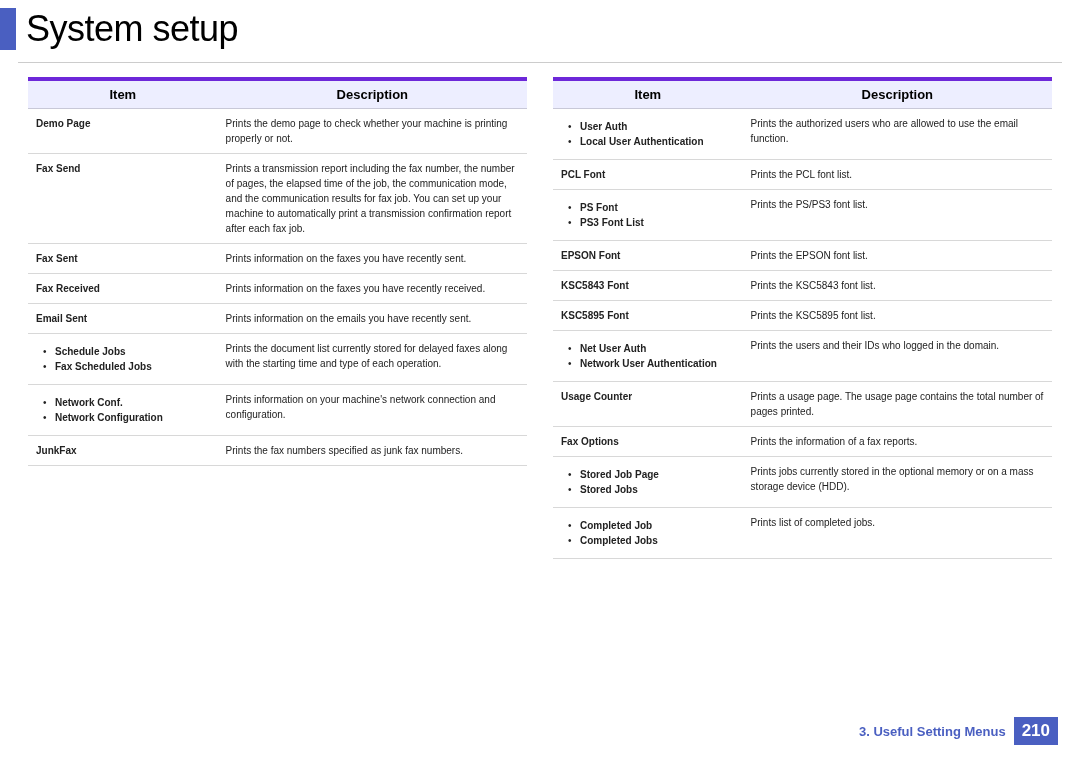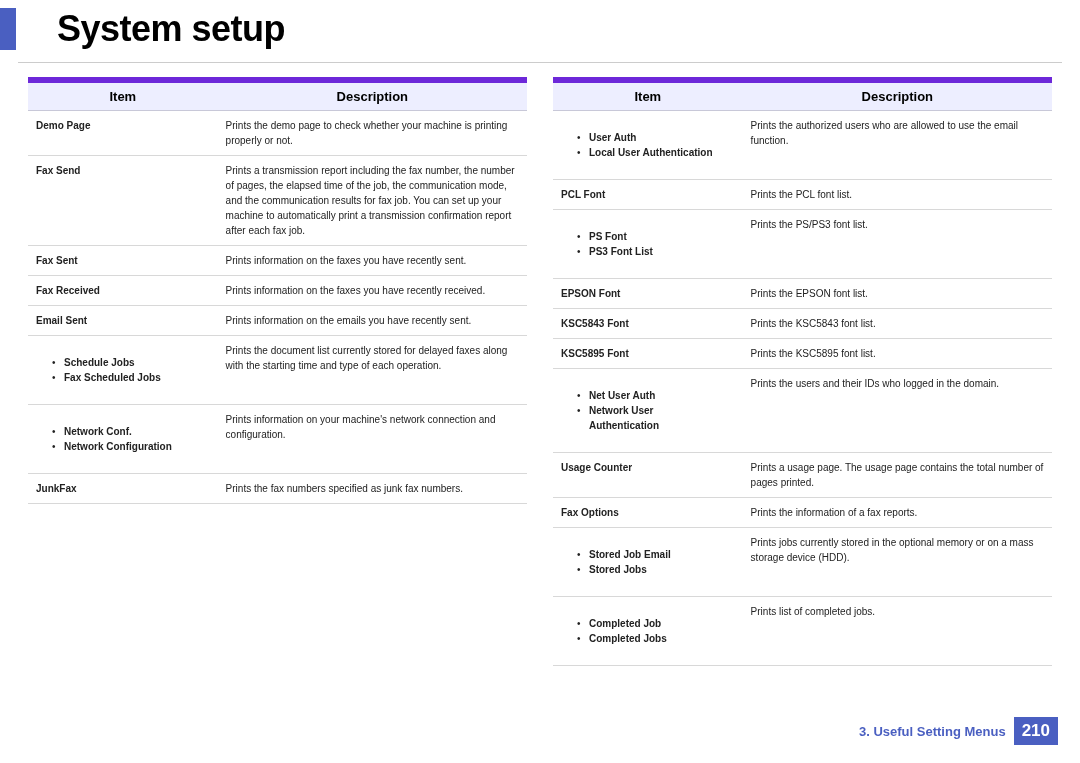--- a/index.html
+++ b/index.html
@@ -19,24 +19,23 @@
     padding-bottom: 10px;
   }
   .header-bar {
     width: 16px;
     height: 42px;
     background: #4a5fc1;
     margin-right: 10px;
   }
   .header-title {
     font-size: 36px;
-    font-weight: 700;
+    font-weight: 400;
     color: #000;
     letter-spacing: -0.5px;
-    margin-left: 31px;
   }
   .divider {
     border: none;
     border-top: 1px solid #ccc;
     margin: 2px 18px 14px 18px;
   }
   .columns {
     display: flex;
     gap: 26px;
     padding: 0 28px;
@@ -46,42 +45,42 @@
   }
   table {
     border-collapse: collapse;
     width: 100%;
     table-layout: fixed;
   }
   col.item-col { width: 38%; }
   col.desc-col { width: 62%; }
   thead th {
     background: #edeeff;
-    border-top: 6px solid #6d28d9;
+    border-top: 4px solid #6d28d9;
     border-bottom: 1px solid #c8c8d8;
     font-weight: 700;
     font-size: 13px;
     padding: 6px 4px;
     text-align: center;
     color: #000;
   }
   tbody td {
     border-bottom: 1px solid #d8d8d8;
     padding: 7px 8px 7px 8px;
     vertical-align: top;
     line-height: 1.5;
     font-size: 10px;
   }
   td.item-cell {
     font-weight: 700;
   }
   .sub-list {
     list-style: none;
     padding: 0;
-    margin: 12px;
+    margin: 3px;
   }
   .sub-list li {
     position: relative;
     padding-left: 16px;
     font-weight: 700;
   }
   .sub-list li::before {
     content: "•";
     position: absolute;
     left: 4px;
@@ -239,21 +238,21 @@
             <td class="item-cell">Usage Counter</td>
             <td>Prints a usage page. The usage page contains the total number of pages printed.</td>
           </tr>
           <tr>
             <td class="item-cell">Fax Options</td>
             <td>Prints the information of a fax reports.</td>
           </tr>
           <tr>
             <td class="item-cell">
               <ul class="sub-list">
-                <li>Stored Job Email</li>
+                <li>Stored Job Page</li>
                 <li>Stored Jobs</li>
               </ul>
             </td>
             <td>Prints jobs currently stored in the optional memory or on a mass storage device (HDD).</td>
           </tr>
           <tr>
             <td class="item-cell">
               <ul class="sub-list">
                 <li>Completed Job</li>
                 <li>Completed Jobs</li>

